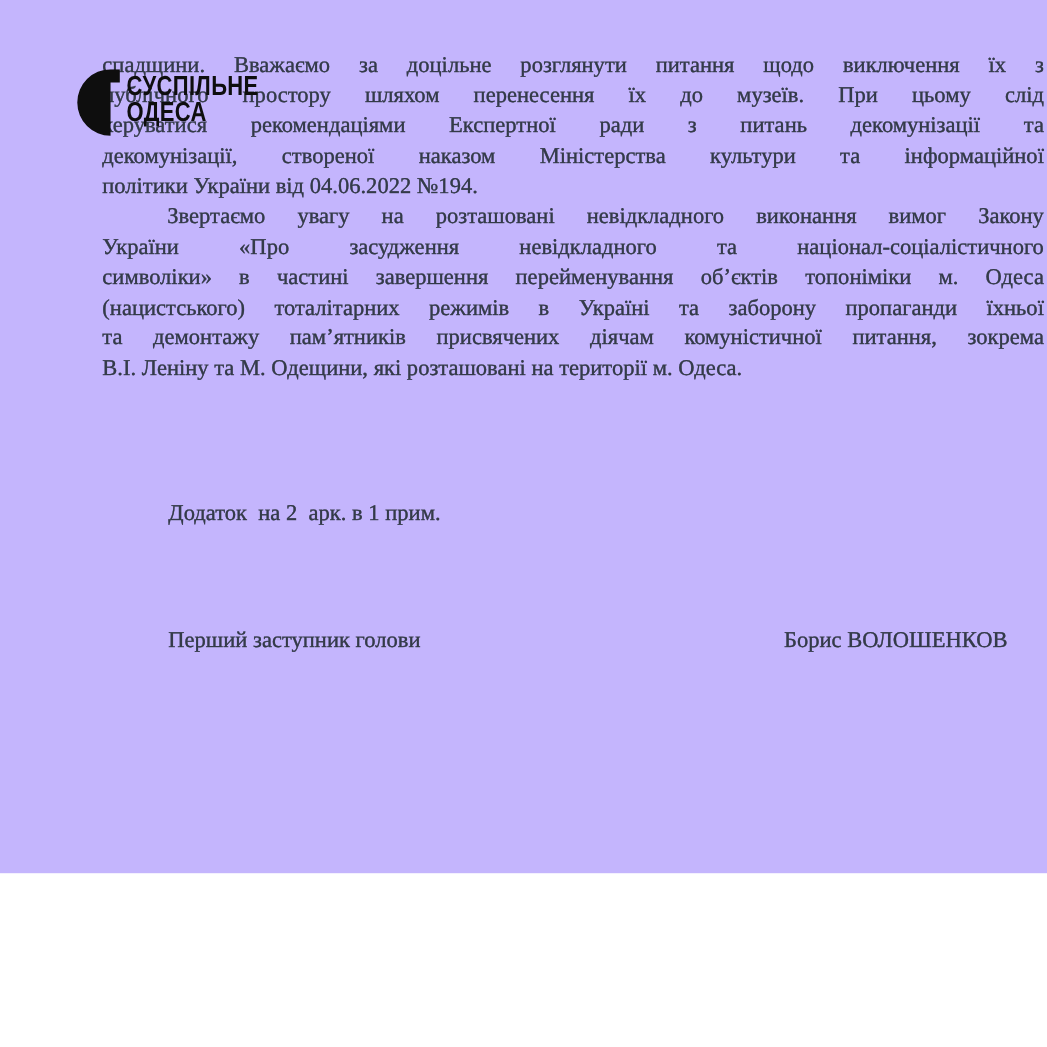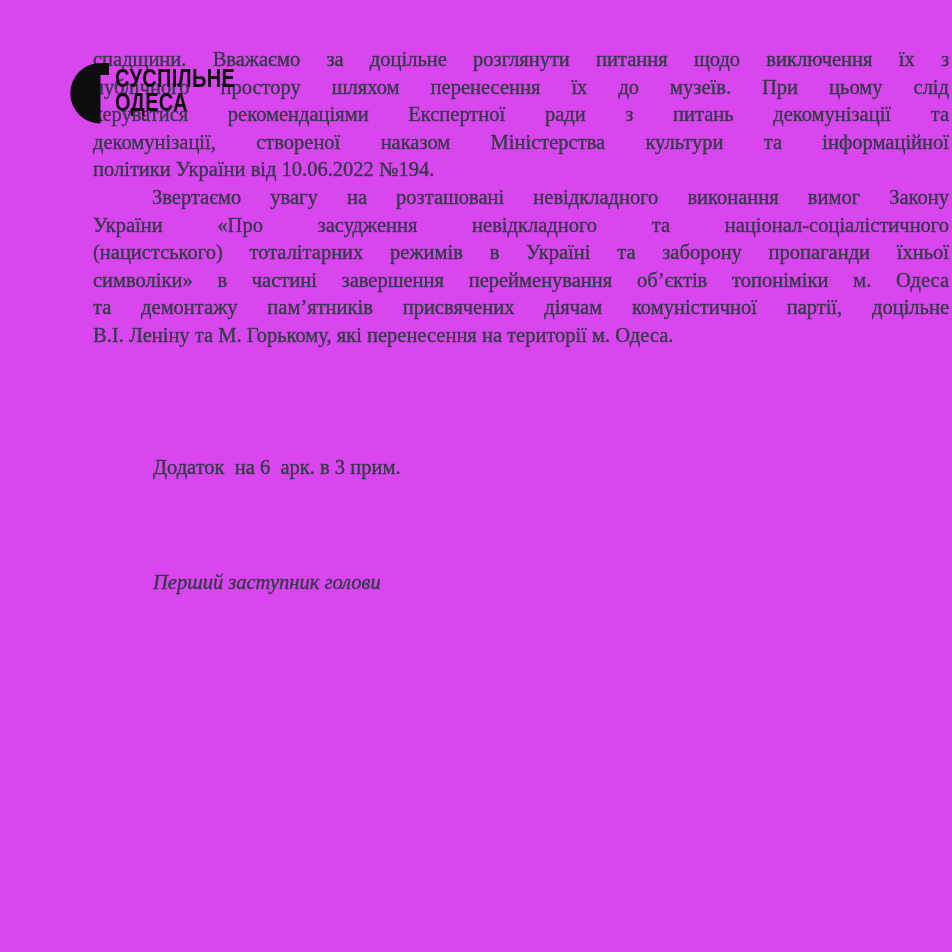--- a/index.html
+++ b/index.html
@@ -1,32 +1,32 @@
 <!DOCTYPE html>
 <html><head>
 <meta charset="utf-8">
 <style>
   html,body{margin:0;padding:0;background:#ffffff;}
   .page{
-    position:relative;width:952px;height:952px;background:#d946ef;overflow:hidden;
+    position:relative;width:952px;height:794px;background:#c4b5fd;overflow:hidden;
     font-family:"Liberation Serif", serif;
   }
   
   .textblock{
     position:absolute;left:93px;top:46px;width:856px;
     color:#343b49;font-size:20.5px;line-height:27.6px;
     -webkit-text-stroke:0.3px rgba(52,59,73,.85);
     text-shadow:0 0 .4px rgba(52,59,73,.55);
   }
   .ln{text-align:justify;}
   .ln.j{text-align-last:justify;}
   .ln.first{text-indent:59px;}
   .attachment{margin-top:104px;padding-left:60px;white-space:pre-wrap;}
   .sigrow{margin-top:88px;display:flex;justify-content:space-between;
-          padding-left:60px;padding-right:33px;font-style:italic;}
+          padding-left:60px;padding-right:33px;}
   
   .logo{position:absolute;left:70px;top:63px;display:flex;align-items:flex-start;z-index:5;justify-content:center;}
   .logo-mark{flex:0 0 auto;}
   .logo-text{
     margin-left:6px;margin-top:4px;
     font-family:"Liberation Sans", sans-serif;font-weight:bold;
     color:#0e0e0e;font-size:25px;line-height:23.5px;letter-spacing:.4px;
     transform:scaleX(.8);transform-origin:left top;white-space:nowrap;
   }
 </style>
@@ -35,37 +35,38 @@
 
 <div class="page">
 
   <div class="textblock">
 
     <div>
       <div class="ln j">спадщини. Вважаємо за доцільне розглянути питання щодо виключення їх з</div>
       <div class="ln j">публічного простору шляхом перенесення їх до музеїв. При цьому слід</div>
       <div class="ln j">керуватися рекомендаціями Експертної ради з питань декомунізації та</div>
       <div class="ln j">декомунізації, створеної наказом Міністерства культури та інформаційної</div>
-      <div class="ln">політики України від 10.06.2022 №194.</div>
+      <div class="ln">політики України від 04.06.2022 №194.</div>
     </div>
 
     <div>
       <div class="ln j first">Звертаємо увагу на розташовані невідкладного виконання вимог Закону</div>
       <div class="ln j">України «Про засудження невідкладного та націонал-соціалістичного</div>
+      <div class="ln j">символіки» в частині завершення перейменування об’єктів топоніміки м. Одеса</div>
       <div class="ln j">(нацистського) тоталітарних режимів в Україні та заборону пропаганди їхньої</div>
-      <div class="ln j">символіки» в частині завершення перейменування об’єктів топоніміки м. Одеса</div>
-      <div class="ln j">та демонтажу пам’ятників присвячених діячам комуністичної партії, доцільне</div>
-      <div class="ln">В.І. Леніну та М. Горькому, які перенесення на території м. Одеса.</div>
+      <div class="ln j">та демонтажу пам’ятників присвячених діячам комуністичної питання, зокрема</div>
+      <div class="ln">В.І. Леніну та М. Одещини, які розташовані на території м. Одеса.</div>
     </div>
 
 
-    <div class="attachment">Додаток  на 6  арк. в 3 прим.</div>
+    <div class="attachment">Додаток  на 2  арк. в 1 прим.</div>
 
     <div class="sigrow">
       <span>Перший заступник голови</span>
+      <span>Борис ВОЛОШЕНКОВ</span>
     </div>
   </div>
 
   <div class="logo">
     <span class="logo-mark">
       <svg width="39" height="61" viewBox="0 0 39 61" xmlns="http://www.w3.org/2000/svg" aria-hidden="true">
         <path d="M30.5 0 L39 0 L39 12 L30.5 12 L30.5 60.5 A30.2 30.2 0 0 1 30.5 0 Z" fill="#0e0e0e"></path>
       </svg>
     </span>
     <span class="logo-text">

